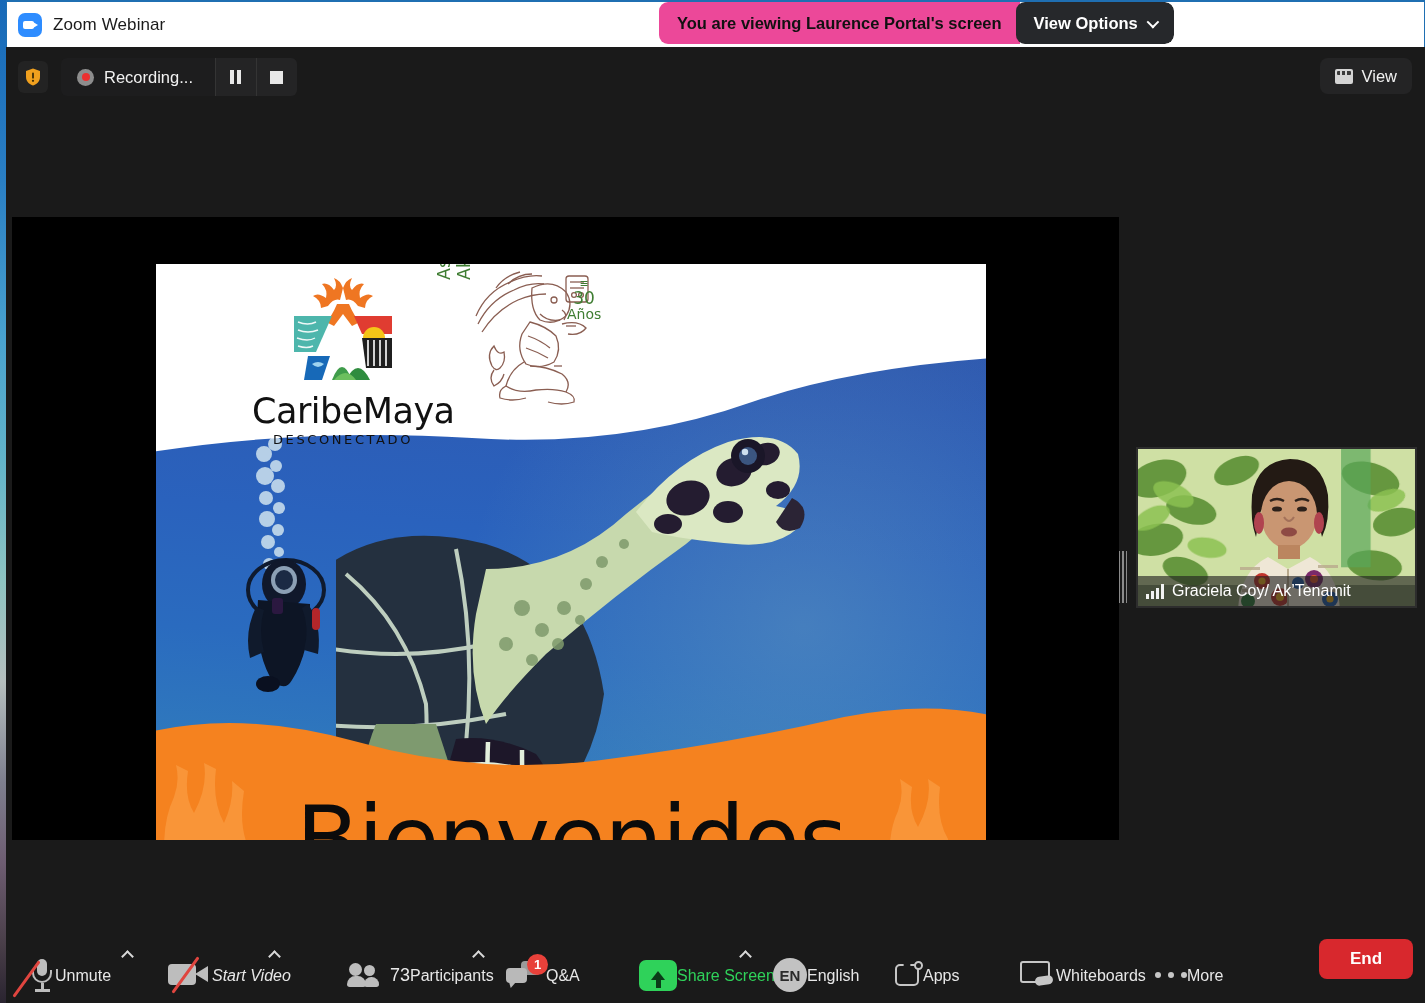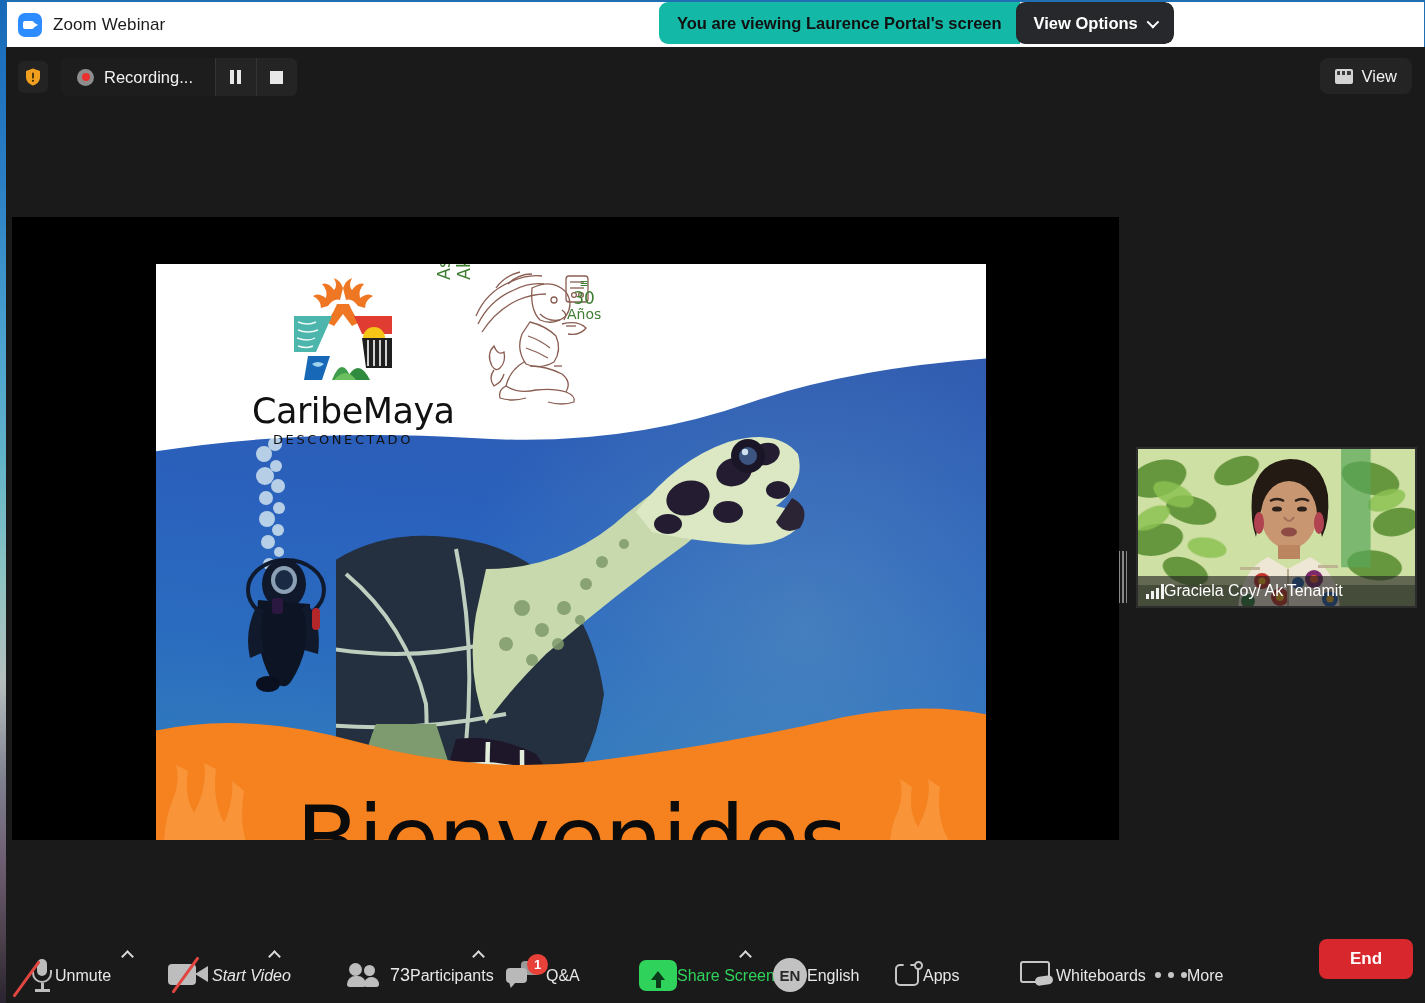--- a/index.html
+++ b/index.html
@@ -55,21 +55,21 @@
   }
 
   
   #viewing-banner {
     position: absolute; left: 653px; top: 2px;
     display: flex; align-items: stretch; height: 42px;
     border-radius: 9px; overflow: hidden;
     z-index: 30;
   }
   #viewing-label {
-    background: #14b8a6; color: #111; font-weight: bold;
+    background: #ec4899; color: #111; font-weight: bold;
     font-size: 16.5px; display: flex; align-items: center;
     padding: 0 18px; white-space: nowrap;
   }
   #view-options-btn {
     background: #26282b; color: #fff; font-weight: bold;
     font-size: 16.5px; display: flex; align-items: center; gap: 9px;
     padding: 0 18px; white-space: nowrap;
     border-radius: 9px; margin-left: -4px;
   }
   .chev-d { display:inline-block; width:9px; height:9px;
@@ -223,21 +223,21 @@
     position: absolute; left: 1129px; top: 400px;
     width: 281px; height: 161px;
     border: 2px solid #2d2d2d; background: #223;
     overflow: hidden;
   }
   #thumb-bg { position: absolute; inset: 0; }
   #thumb-person { position: absolute; left: 80px; top: 6px; width: 140px; height: 155px; }
   #thumb-label {
     position: absolute; left: 0; right: 0; bottom: 0; height: 30px;
     background: rgba(30,30,30,.62); display: flex; align-items: center;
-    padding-left: 8px;
+    gap: 8px; padding-left: 8px;
   }
   #signal-icon { display:flex; align-items:flex-end; gap:2px; height:16px; }
   #signal-icon i { width:3px; background:#f2f2f2; display:block; }
   #signal-icon i:nth-child(1){height:5px;}
   #signal-icon i:nth-child(2){height:8px;}
   #signal-icon i:nth-child(3){height:11px;}
   #signal-icon i:nth-child(4){height:15px;}
   #thumb-name { color:#fff; font-size:16px; white-space:nowrap; }
 
   

